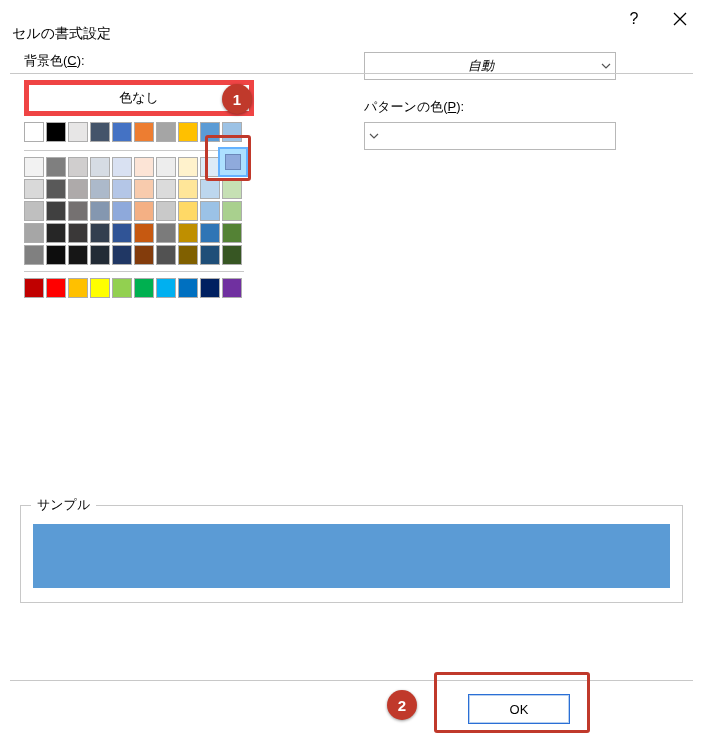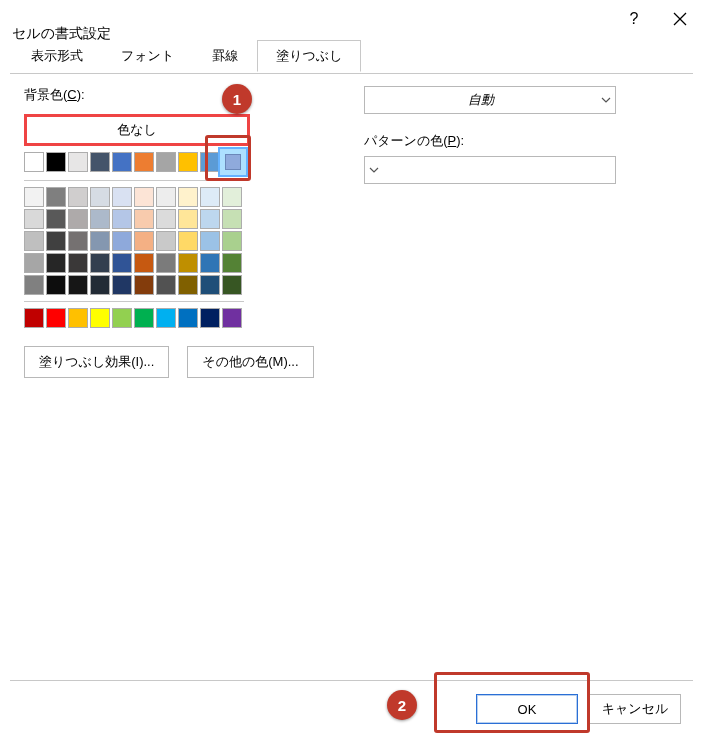--- a/index.html
+++ b/index.html
@@ -88,21 +88,21 @@
   }
   .label {
     font-size: 13px;
     margin-bottom: 6px;
   }
   .uline { text-decoration: underline; }
 
   .nocolor-btn {
     width: 220px;
     height: 26px;
-    border: 3px solid #ef4444;
+    border: 5px solid #ef4444;
     display: flex;
     align-items: center;
     justify-content: center;
     margin-bottom: 6px;
     background: #fff;
     margin-top: 10px;
   }
 
   .swatch-section {
     margin-bottom: 8px;
@@ -218,21 +218,21 @@
     top: 694px;
     height: 28px;
     border: 1px solid #b8b8b8;
     background: #fff;
     display: flex;
     align-items: center;
     justify-content: center;
     font-size: 13px;
   }
   .ok-btn {
-    right: 125px;
+    right: 133px;
     width: 100px;
     border: 1px solid #2a6fd6;
     box-shadow: inset 0 0 0 1px #b8d0ef;
   }
   .cancel-btn {
     right: 22px;
     width: 90px;
   }
 
   
@@ -285,26 +285,20 @@
     <span class="title-text">セルの書式設定</span>
     <div class="title-btn">?</div>
     <div class="title-btn close-x">
       <svg width="14" height="14">
           <line x1="1" y1="1" x2="13" y2="13"></line>
           <line x1="13" y1="1" x2="1" y2="13"></line>
         </svg>
     </div>
   </div>
 
-  <div class="tab-strip">
-    <div class="tab">表示形式</div>
-    <div class="tab">フォント</div>
-    <div class="tab">罫線</div>
-    <div class="tab active">塗りつぶし</div>
-  </div>
   <div class="tab-rule"></div>
 
   <div class="content">
     <div class="cols">
       <div class="col-left">
         <div class="label">
           <span>背景色(</span><span class="uline">C</span><span>):</span>
         </div>
 
         <div class="nocolor-btn">
@@ -399,24 +393,20 @@
             <div class="swatch" style="background: rgb(255, 192, 0);"></div>
             <div class="swatch" style="background: rgb(255, 255, 0);"></div>
             <div class="swatch" style="background: rgb(146, 208, 80);"></div>
             <div class="swatch" style="background: rgb(0, 176, 80);"></div>
             <div class="swatch" style="background: rgb(0, 176, 240);"></div>
             <div class="swatch" style="background: rgb(0, 112, 192);"></div>
             <div class="swatch" style="background: rgb(0, 32, 96);"></div>
             <div class="swatch" style="background: rgb(112, 48, 160);"></div>
           </div>
 
-        <div class="btn-row">
-          <button class="btn">塗りつぶし効果(I)...</button>
-          <button class="btn">その他の色(M)...</button>
-        </div>
       </div>
 
       <div class="col-right">
         <div class="pattern-color-btn">
           <span class="txt">自動</span>
           <span class="dd chev">
               <svg width="10" height="8">
                 <polyline points="1,2 5,6 9,2"></polyline>
               </svg>
             </span>
@@ -436,27 +426,28 @@
       </div>
     </div>
   </div>
 
   <div class="sel-swatch" style="left:218px; top:147px;">
     <div class="sel-swatch-inner"></div>
   </div>
   <div class="anno-box" style="left:205px; top:135px; width:40px; height:40px;"></div>
   <div class="badge" style="left:222px; top:84px;">1</div>
 
+  <div class="sample-box">
+    <div class="sample-title">サンプル</div>
+    <div class="sample-inner" style="background: rgb(91, 155, 213);"></div>
+  </div>
 
 
   <div class="bottom-rule"></div>
 
   <div class="ok-btn">
       <span>OK</span>
     </div>
-  <div class="cancel-btn">
-      <span>キャンセル</span>
-    </div>
 
   <div class="anno-box" style="left:434px; top:672px; width:150px; height:55px;"></div>
   <div class="badge" style="left:387px; top:690px;">2</div>
 
 </div>
 
 </body></html>

